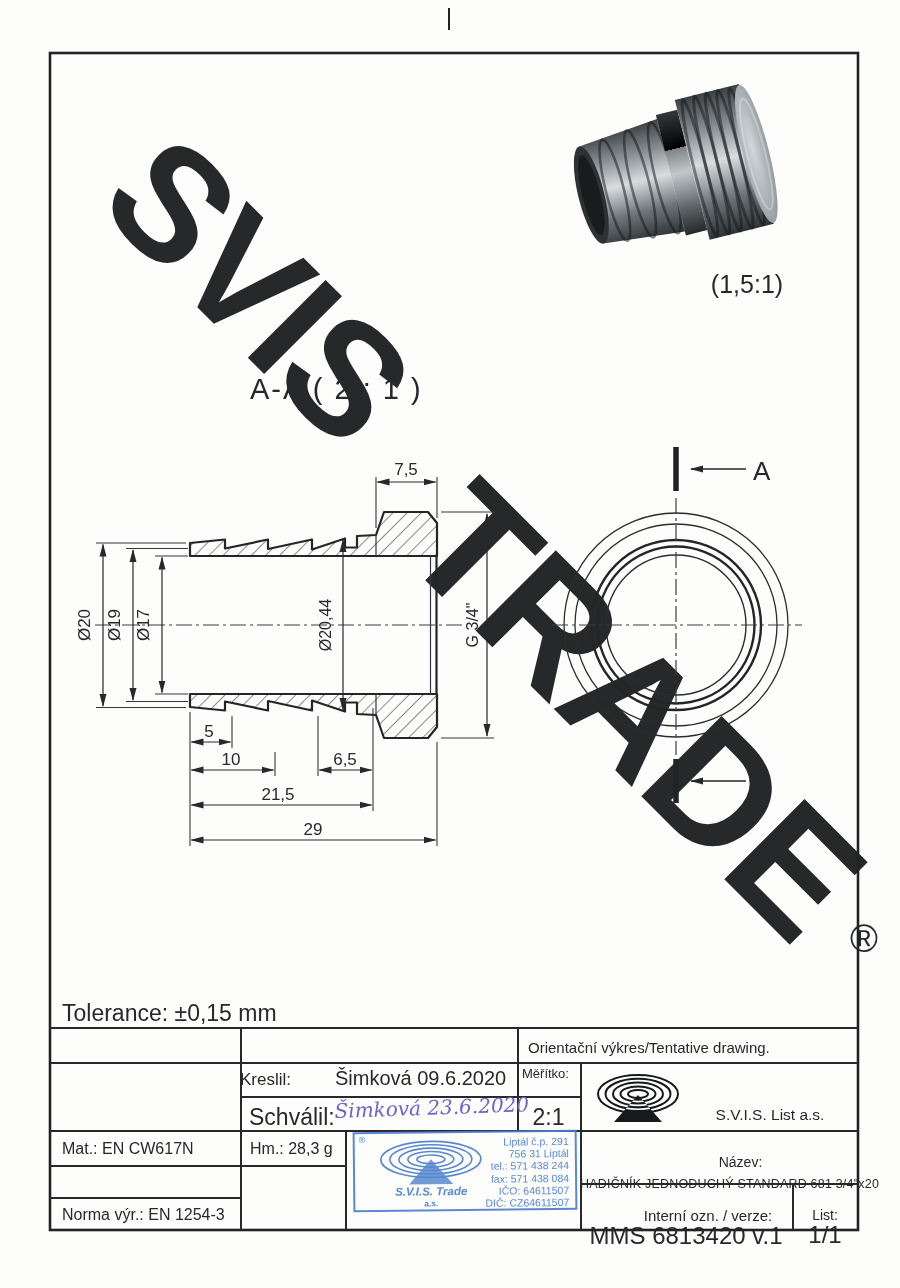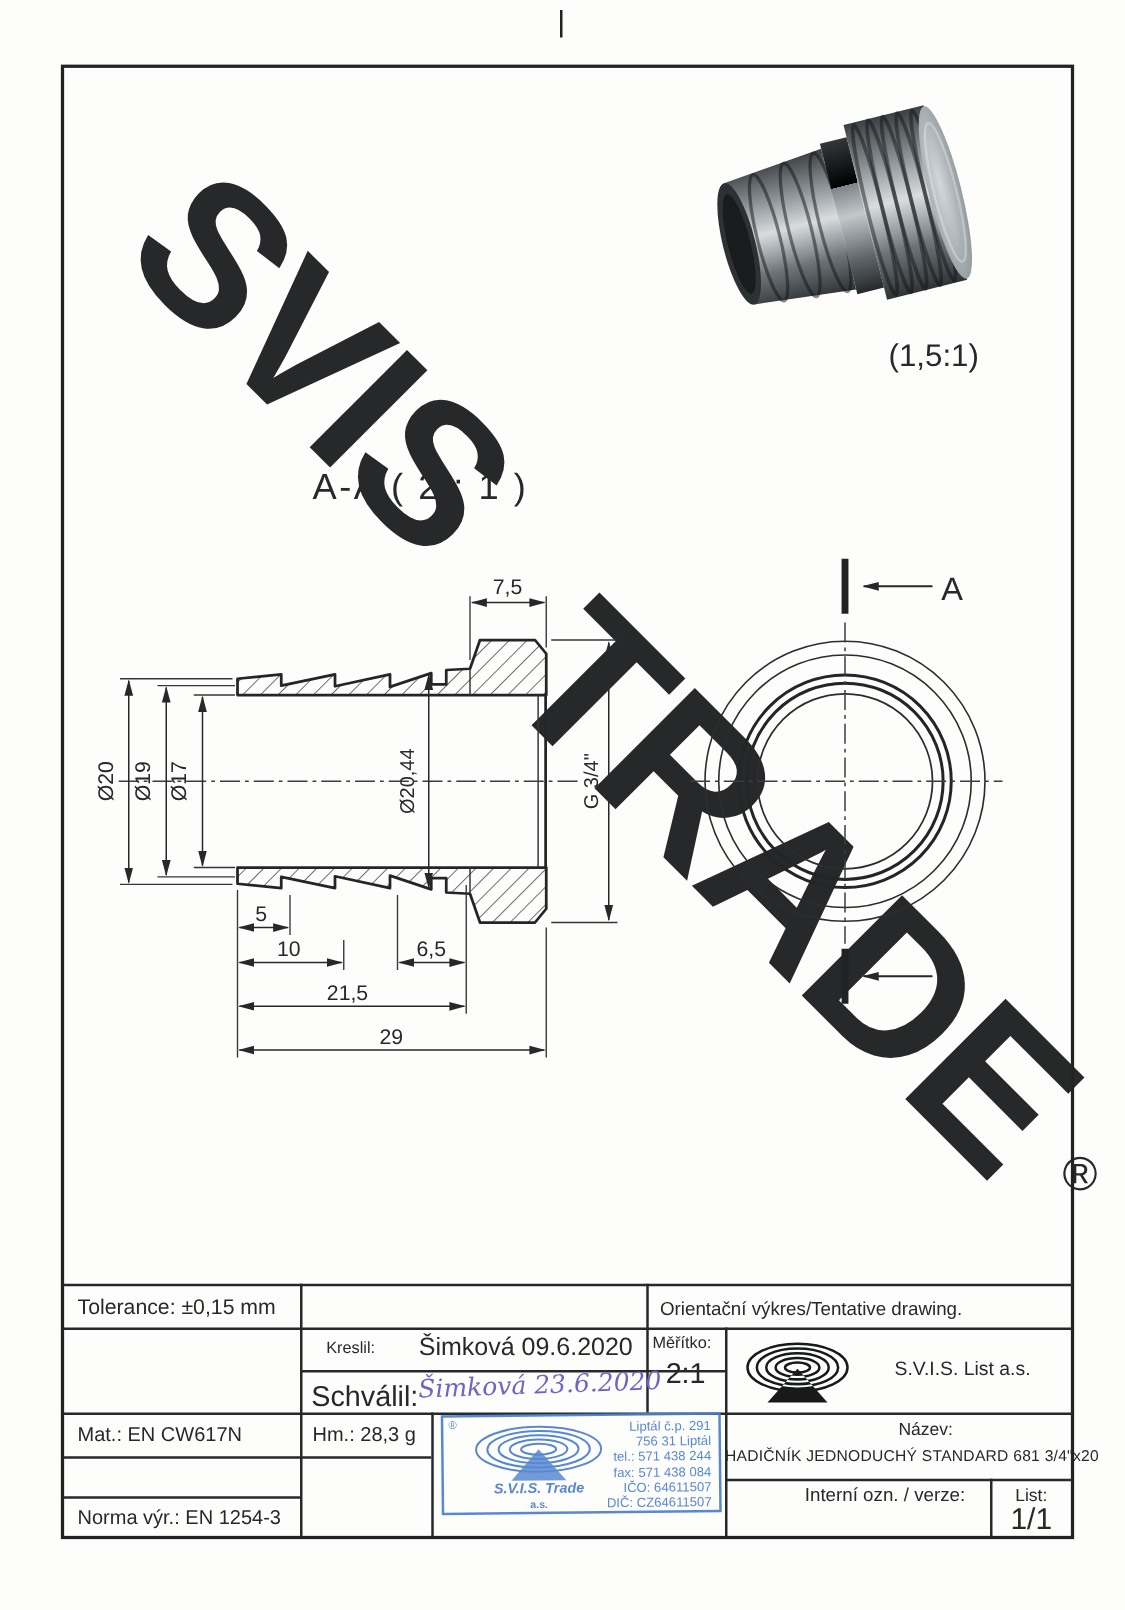--- a/index.html
+++ b/index.html
@@ -3,21 +3,21 @@
 <meta charset="utf-8">
 <style>
   html,body{margin:0;padding:0;background:#ffffff;}
   .page{position:relative;width:900px;height:1288px;background:#fdfdfc;
         font-family:"Liberation Sans",sans-serif;color:#26282a;overflow:hidden;}
   .abs{position:absolute;white-space:nowrap;}
   .hline,.vline{position:absolute;background:#26282a;}
   .hline{height:2px;}
   .vline{width:2px;}
   .lbl{font-size:16px;}
-  .ctr{text-align:center;}
+  .ctr{text-align:center;margin-top:19px;}
   .sig{font-family:"DejaVu Serif",serif;font-style:italic;color:#6f63c5;
        transform:rotate(-2deg);transform-origin:left bottom;display:inline-block;}
   .stamp{position:absolute;left:353px;top:1131px;width:224px;height:80px;
          border:2.2px solid #4d80ce;color:#4d80ce;opacity:.93;
          transform:rotate(-0.6deg);box-sizing:border-box;}
   .stamp-addr{position:absolute;right:6px;top:3px;text-align:right;
               font-size:10.5px;line-height:12.2px;}
   .stamp-co{position:absolute;left:12px;top:52px;width:128px;text-align:center;
             font-size:11.5px;font-weight:bold;font-style:italic;}
   .stamp-as{position:absolute;left:12px;top:65px;width:128px;text-align:center;
@@ -199,41 +199,42 @@
   <div class="hline" style="left:50px;top:1130px;width:808px"></div>
   <div class="hline" style="left:50px;top:1165px;width:295px"></div>
   <div class="hline" style="left:580px;top:1183px;width:278px"></div>
   <div class="hline" style="left:50px;top:1197px;width:190px"></div>
   <div class="vline" style="left:240px;top:1027px;height:203px"></div>
   <div class="vline" style="left:345px;top:1130px;height:100px"></div>
   <div class="vline" style="left:517px;top:1027px;height:103px"></div>
   <div class="vline" style="left:580px;top:1062px;height:168px"></div>
   <div class="vline" style="left:792px;top:1183px;height:47px"></div>
 
-  <div class="abs lbl" style="left:62px;top:1036px;font-size:17px">Tolerance: ±0,15 mm</div>
+  <div class="abs lbl" style="left:62px;top:1000px;font-size:23px">Tolerance: ±0,15 mm</div>
   <div class="abs" style="left:528px;top:1039px;font-size:15px">Orientační výkres/Tentative drawing.</div>
 
-  <div class="abs" style="left:261px;top:1070px;font-size:13px">Kreslil:</div>
+  <div class="abs" style="left:240px;top:1070px;font-size:17px">Kreslil:</div>
   <div class="abs" style="left:335px;top:1067px;font-size:20px">Šimková 09.6.2020</div>
   <div class="abs" style="left:249px;top:1104px;font-size:23px">Schválil:</div>
   <div class="abs" style="left:335px;top:1099px;font-size:20px">
     <span class="sig">Šimková 23.6.2020</span>
   </div>
 
   <div class="abs" style="left:522px;top:1066px;font-size:13px">Měřítko:</div>
   <div class="abs ctr" style="left:517px;top:1085px;width:63px;font-size:23px">2:1</div>
   <div class="abs ctr" style="left:685px;top:1087px;width:170px;font-size:15.5px">S.V.I.S. List a.s.</div>
 
   <div class="abs lbl" style="left:62px;top:1140px">Mat.: EN CW617N</div>
   <div class="abs lbl" style="left:250px;top:1140px">Hm.: 28,3 g</div>
   <div class="abs lbl" style="left:62px;top:1206px">Norma výr.: EN 1254-3</div>
 
   <div class="abs ctr" style="left:580px;top:1135px;width:321px;font-size:14px">Název:</div>
   <div class="abs ctr" style="left:580px;top:1158px;width:278px;font-size:12.5px;font-weight:500;letter-spacing:.2px">HADIČNÍK JEDNODUCHÝ STANDARD 681 3/4"x20</div>
   <div class="abs ctr" style="left:580px;top:1188px;width:256px;font-size:15px">Interní ozn. / verze:</div>
+  <div class="abs ctr" style="left:580px;top:1203px;width:212px;font-size:24px">MMS 6813420 v.1</div>
   <div class="abs ctr" style="left:792px;top:1188px;width:66px;font-size:14px">List:</div>
   <div class="abs ctr" style="left:792px;top:1202px;width:66px;font-size:24px">1/1</div>
 
   <div class="stamp">
     <span class="stamp-reg">®</span>
     <svg class="abs" style="left:14px;top:6px" width="124" height="46" viewBox="0 0 124 46">
       <g fill="none" stroke="#4d80ce" stroke-width="1.6">
         <ellipse cx="62" cy="20" rx="50" ry="18"></ellipse>
         <ellipse cx="62" cy="20" rx="41" ry="14.6"></ellipse>
         <ellipse cx="62" cy="20" rx="32" ry="11.2"></ellipse>

